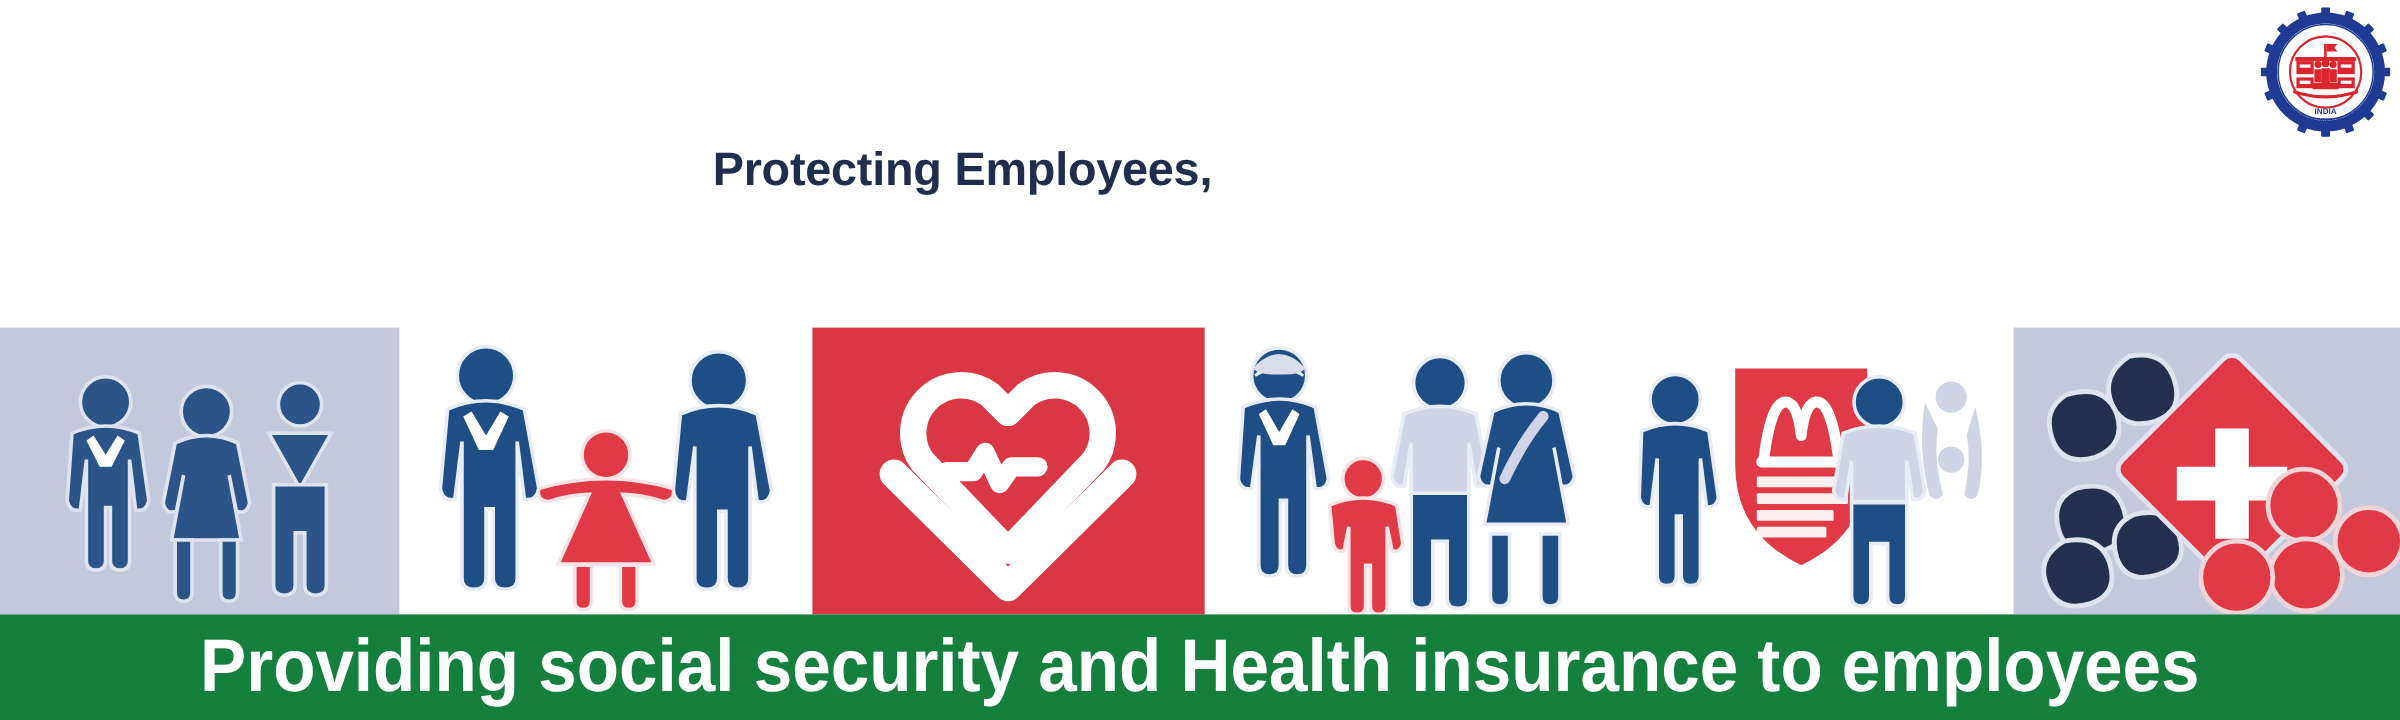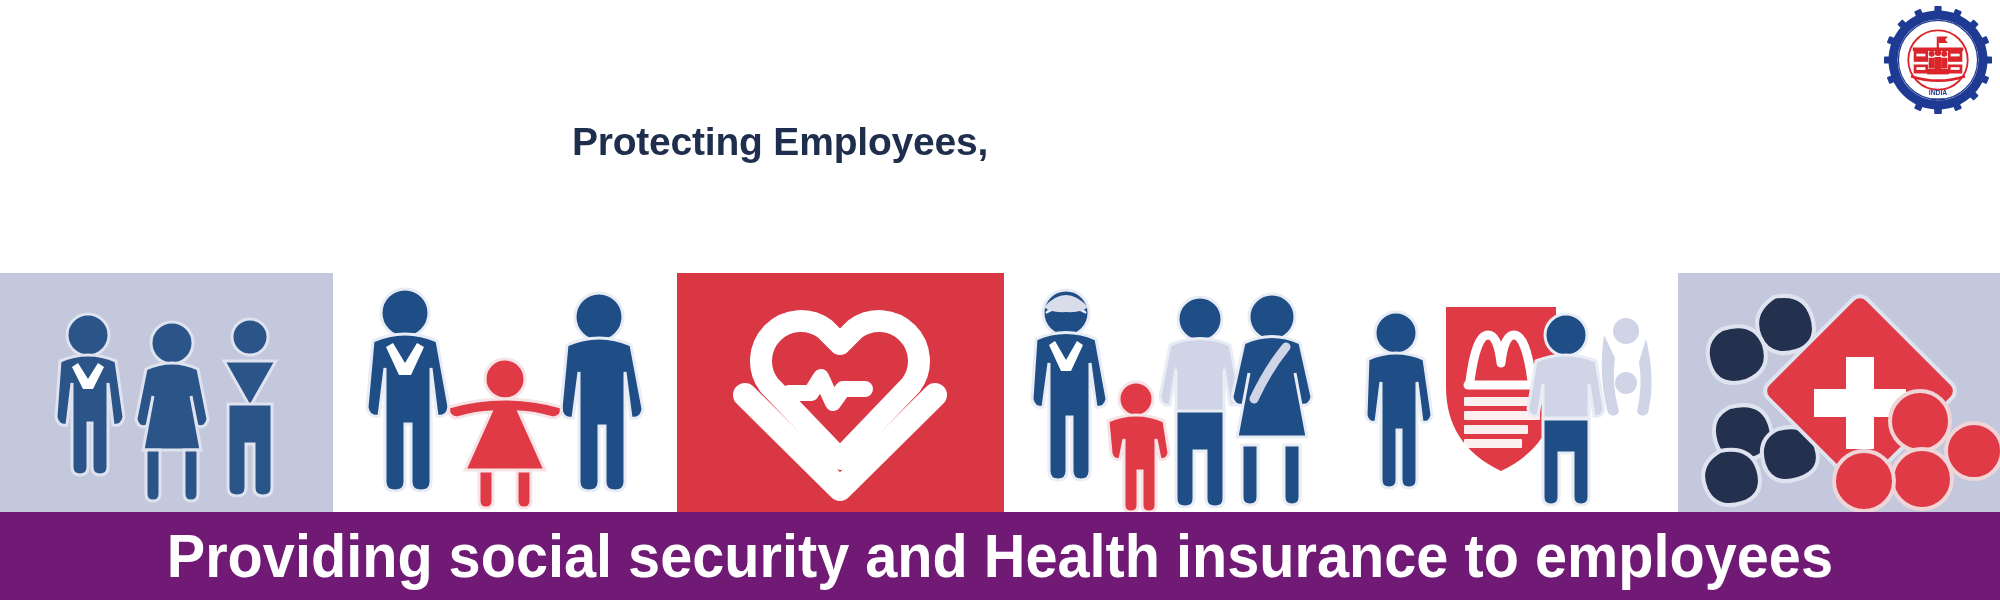--- a/index.html
+++ b/index.html
@@ -34,20 +34,21 @@
     position: absolute;
     top: 118px;
     left: 0;
     width: 1560px;
     text-align: center;
     color: #1f2e4d;
     font-weight: bold;
     font-size: 39px;
     line-height: 48px;
     letter-spacing: -0.2px;
+    padding-left: 22px;
   }
   #headline .line { display: block; white-space: nowrap; }
 
   
   #strip {
     position: absolute;
     left: 0;
     top: 273px;
     width: 2000px;
     height: 239px;
@@ -72,21 +73,21 @@
   }
   .panel-art svg { display: block; width: 100%; height: 100%; }
 
   
   #caption-bar {
     position: absolute;
     left: 0;
     top: 512px;
     width: 2000px;
     height: 88px;
-    background: #701a75;
+    background: #15803d;
     display: flex;
     align-items: center;
     justify-content: center;
   }
   #caption-text {
     color: #ffffff;
     font-family: "Liberation Sans Narrow", "Liberation Sans", sans-serif;
     font-weight: bold;
     font-size: 62px;
     line-height: 64px;

